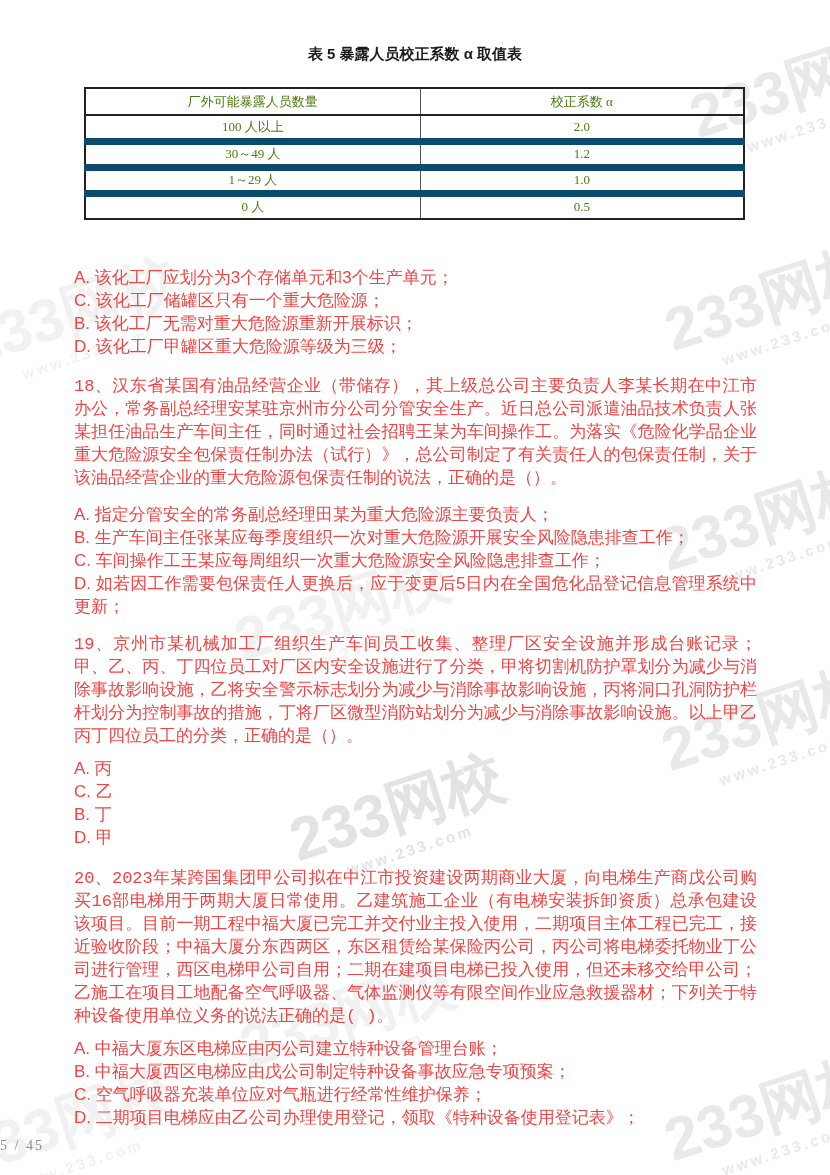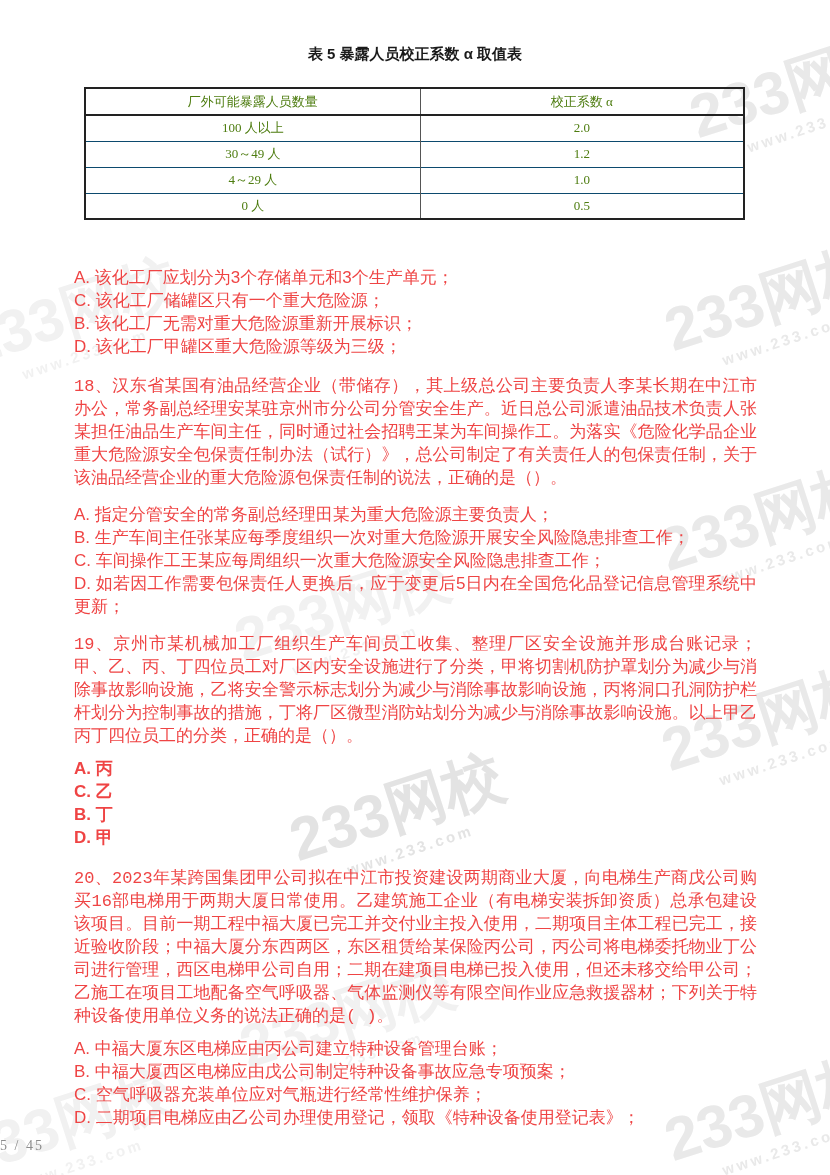--- a/index.html
+++ b/index.html
@@ -63,21 +63,21 @@
     text-align: center;
     vertical-align: middle;
     height: 26px;
     font-weight: normal;
     border-left: 1px solid #555;
   }
   table.factor-table th { height: 27px; }
   table.factor-table { border: 2px solid #222; }
   table.factor-table th:first-child, table.factor-table td:first-child { border-left: none; width: 335px; }
   table.factor-table thead tr { border-bottom: 2px solid #222; }
-  table.factor-table tbody tr { border-bottom: 1px solid #0c4a6e; }
+  table.factor-table tbody tr { border-bottom: 7px solid #0c4a6e; }
   table.factor-table tbody tr:last-child { border-bottom: none; }
 
   .textblock {
     position: absolute;
     left: 74px; width: 683px;
     font-size: 17px;
     line-height: 23px;
     text-align: justify;
     color: #ef4444;
   }
@@ -154,21 +154,21 @@
     <tbody>
       <tr>
         <td>100 人以上</td>
         <td>2.0</td>
       </tr>
       <tr>
         <td>30～49 人</td>
         <td>1.2</td>
       </tr>
       <tr>
-        <td>4～29 人</td>
+        <td>1～29 人</td>
         <td>1.0</td>
       </tr>
       <tr>
         <td>0 人</td>
         <td>0.5</td>
       </tr>
     </tbody>
   </table>
 
   <div class="textblock" style="top:266px;">
@@ -184,21 +184,21 @@
   <div class="textblock" style="top:503px;">
     <div class="opt-line">A. 指定分管安全的常务副总经理田某为重大危险源主要负责人；</div>
     <div class="opt-line">B. 生产车间主任张某应每季度组织一次对重大危险源开展安全风险隐患排查工作；</div>
     <div class="opt-line">C. 车间操作工王某应每周组织一次重大危险源安全风险隐患排查工作；</div>
     <div class="opt-line">D. 如若因工作需要包保责任人更换后，应于变更后5日内在全国危化品登记信息管理系统中更新；</div>
   </div>
 
   <div class="textblock" style="top:633px;">
     <p class="q-para">19、京州市某机械加工厂组织生产车间员工收集、整理厂区安全设施并形成台账记录；甲、乙、丙、丁四位员工对厂区内安全设施进行了分类，甲将切割机防护罩划分为减少与消除事故影响设施，乙将安全警示标志划分为减少与消除事故影响设施，丙将洞口孔洞防护栏杆划分为控制事故的措施，丁将厂区微型消防站划分为减少与消除事故影响设施。以上甲乙丙丁四位员工的分类，正确的是（）。</p>
   </div>
-  <div class="textblock" style="top:757px;font-weight:bold;">
+  <div class="textblock" style="top:757px;">
     <div class="opt-line">A. 丙</div>
     <div class="opt-line">C. 乙</div>
     <div class="opt-line">B. 丁</div>
     <div class="opt-line">D. 甲</div>
   </div>
 
   <div class="textblock" style="top:867px;">
     <p class="q-para">20、2023年某跨国集团甲公司拟在中江市投资建设两期商业大厦，向电梯生产商戊公司购买16部电梯用于两期大厦日常使用。乙建筑施工企业（有电梯安装拆卸资质）总承包建设该项目。目前一期工程中福大厦已完工并交付业主投入使用，二期项目主体工程已完工，接近验收阶段；中福大厦分东西两区，东区租赁给某保险丙公司，丙公司将电梯委托物业丁公司进行管理，西区电梯甲公司自用；二期在建项目电梯已投入使用，但还未移交给甲公司；乙施工在项目工地配备空气呼吸器、气体监测仪等有限空间作业应急救援器材；下列关于特种设备使用单位义务的说法正确的是( )。</p>
   </div>
   <div class="textblock" style="top:1037px;">

